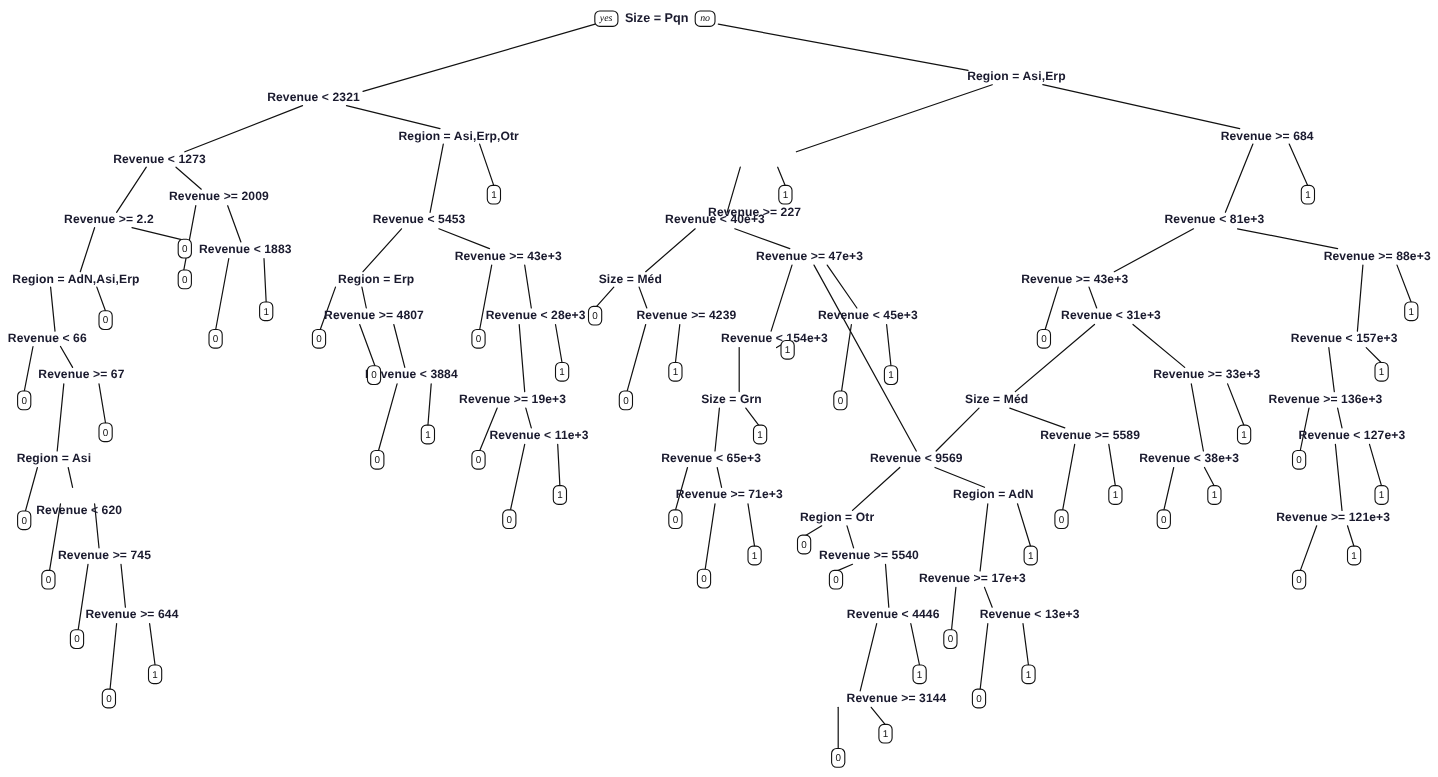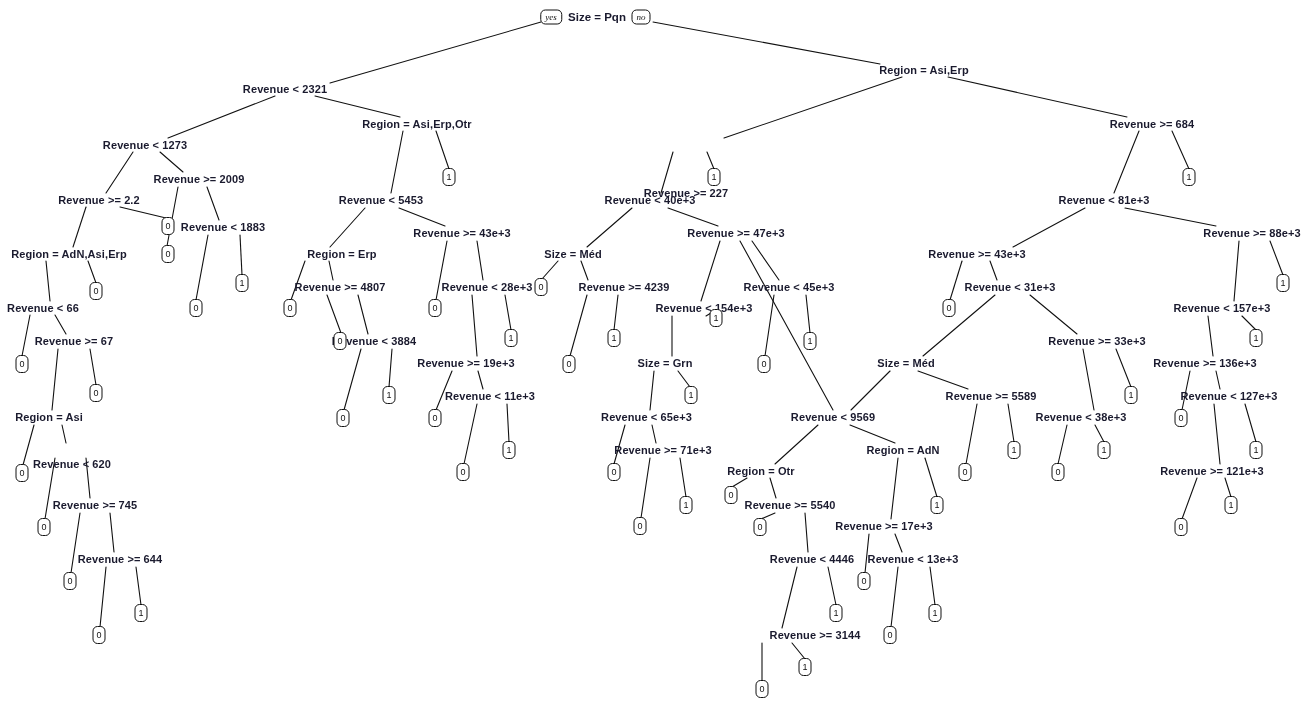--- a/index.html
+++ b/index.html
@@ -235,21 +235,21 @@
       <div class="split-node" style="left: 640px; top: 417px; padding-left: 13px;">Revenue &lt; 65e+3</div>
       <div class="split-node" style="left: 663px; top: 450px;">Revenue &gt;= 71e+3</div>
       <div class="split-node" style="left: 789px; top: 287px;">Revenue &lt; 45e+3</div>
       <div class="split-node" style="left: 833px; top: 417px;">Revenue &lt; 9569</div>
       <div class="split-node" style="left: 761px; top: 471px;">Region = Otr</div>
       <div class="split-node" style="left: 790px; top: 505px;">Revenue &gt;= 5540</div>
       <div class="split-node" style="left: 812px; top: 559px;">Revenue &lt; 4446</div>
       <div class="split-node" style="left: 815px; top: 635px;">Revenue &gt;= 3144</div>
       <div class="split-node" style="left: 903px; top: 450px;">Region = AdN</div>
       <div class="split-node" style="left: 884px; top: 526px;">Revenue &gt;= 17e+3</div>
-      <div class="split-node" style="left: 913px; top: 559px;">Revenue &lt; 13e+3</div>
+      <div class="split-node" style="left: 913px; top: 559px; padding-left: 46px;">Revenue &lt; 13e+3</div>
       <div class="split-node" style="left: 1152px; top: 124px;">Revenue &gt;= 684</div>
       <div class="split-node" style="left: 1104px; top: 200px;">Revenue &lt; 81e+3</div>
       <div class="split-node" style="left: 977px; top: 254px;">Revenue &gt;= 43e+3</div>
       <div class="split-node" style="left: 1010px; top: 287px;">Revenue &lt; 31e+3</div>
       <div class="split-node" style="left: 906px; top: 363px;">Size = Méd</div>
       <div class="split-node" style="left: 991px; top: 396px;">Revenue &gt;= 5589</div>
       <div class="split-node" style="left: 1097px; top: 341px;">Revenue &gt;= 33e+3</div>
       <div class="split-node" style="left: 1081px; top: 417px;">Revenue &lt; 38e+3</div>
       <div class="split-node" style="left: 1252px; top: 233px;">Revenue &gt;= 88e+3</div>
       <div class="split-node" style="left: 1222px; top: 308px;">Revenue &lt; 157e+3</div>

